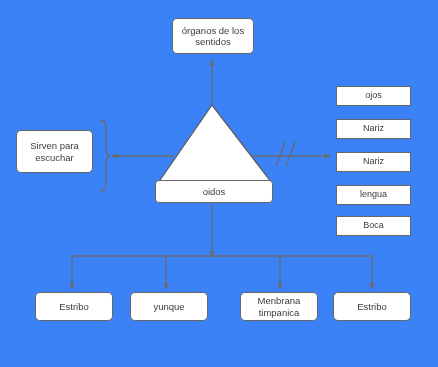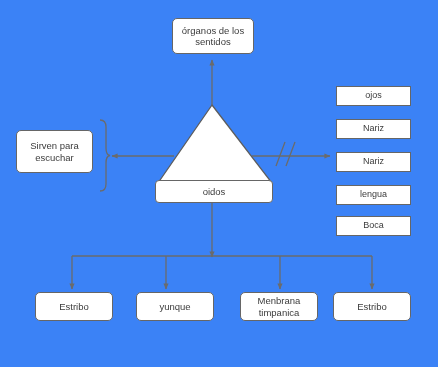--- a/index.html
+++ b/index.html
@@ -37,21 +37,21 @@
 
   .node-sense    { left: 336px; width: 75px; height: 20px; border-radius: 0; font-size: 9px; }
   .sense-0 { top: 86px; }
   .sense-1 { top: 119px; }
   .sense-2 { top: 152px; }
   .sense-3 { top: 185px; text-align: right; }
   .sense-4 { top: 216px; }
 
   .node-part { top: 292px; width: 78px; height: 29px; }
   .part-0 { left: 35px; }
-  .part-1 { left: 130px; margin-left: 6px; }
+  .part-1 { left: 130px; }
   .part-2 { left: 240px; }
   .part-3 { left: 333px; }
 
   svg.layer {
     position: absolute;
     left: 0; top: 0;
     width: 438px;
     height: 367px;
     z-index: 1;
   }

